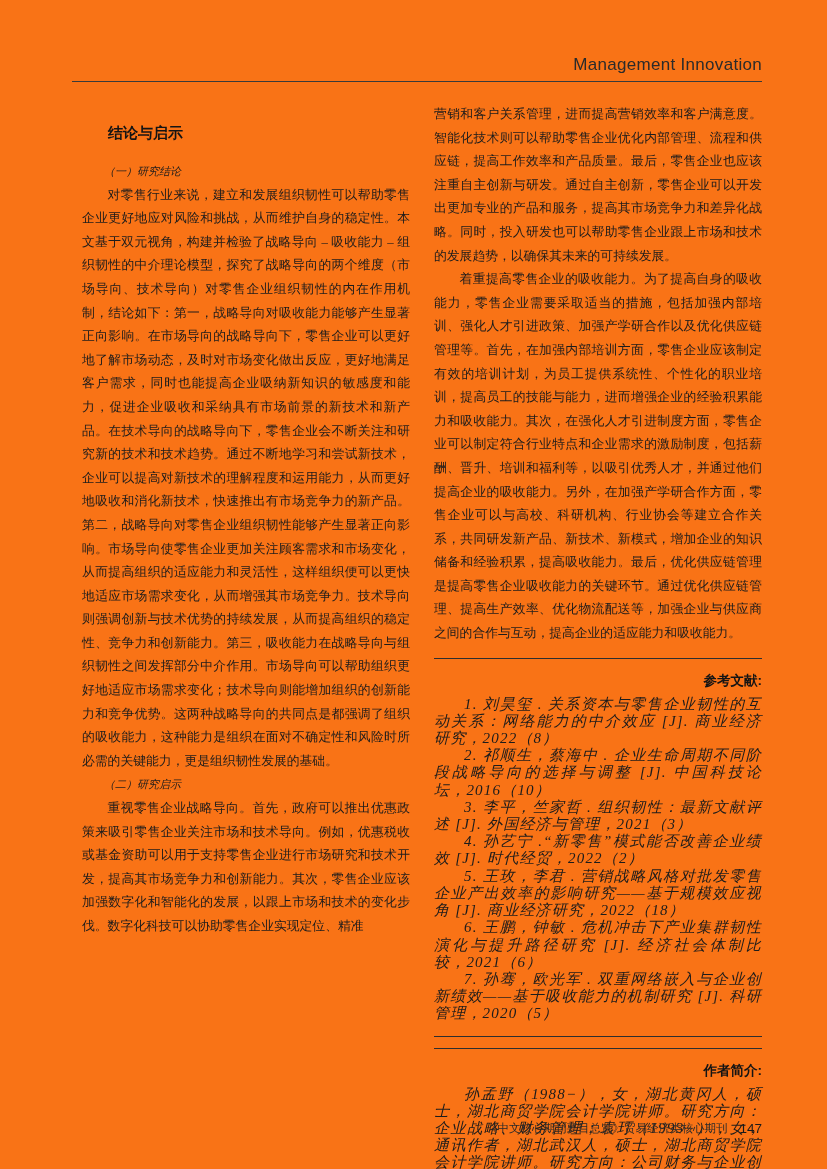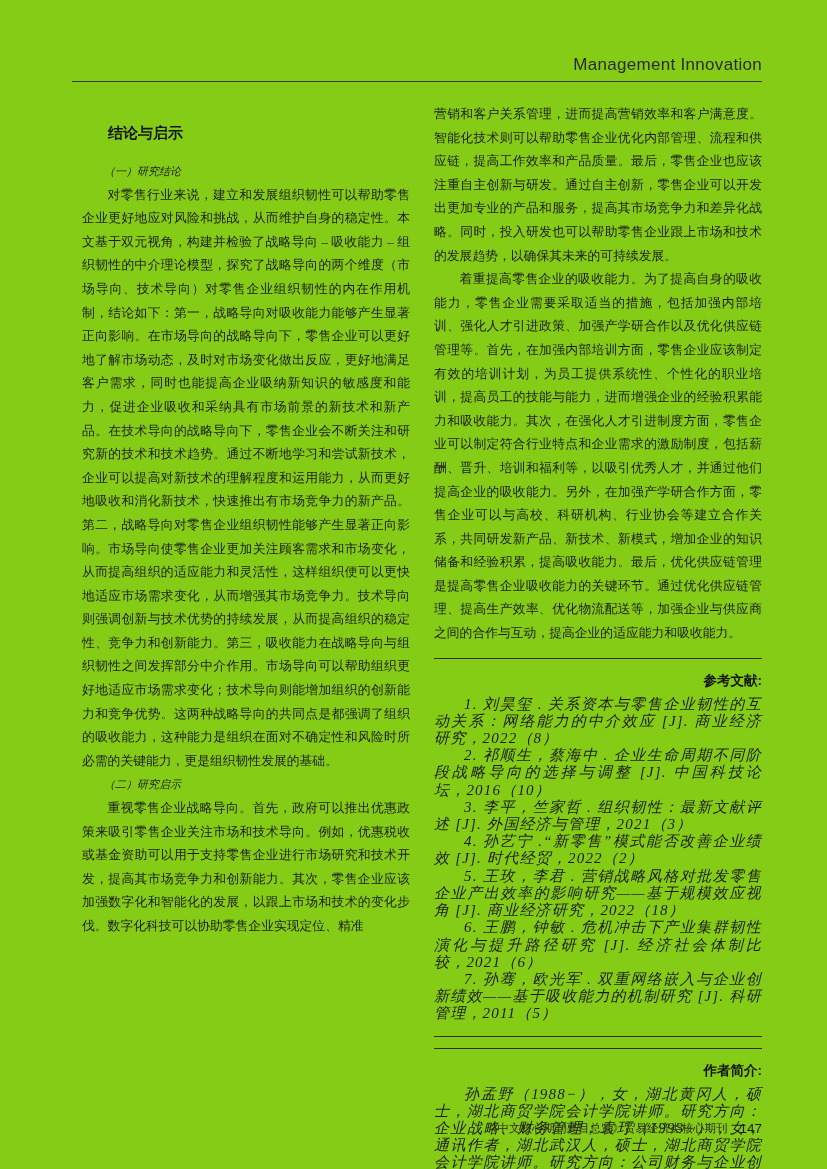--- a/index.html
+++ b/index.html
@@ -1,20 +1,20 @@
 <!DOCTYPE html>
 <html lang="zh"><head>
 <meta charset="utf-8">
 <style>
   html,body{margin:0;padding:0;background:#9a9a9a;}
   .page{
     position:relative;
     width:827px;height:1169px;
     margin:0 auto;
-    background:#84cc16;
+    background:#f97316;
     overflow:hidden;
     color:#1c1c1c;
   }
   .running-head{
     position:absolute;top:55px;right:65px;
     font-family:"Liberation Sans","DejaVu Sans",sans-serif;
     font-size:17px;letter-spacing:.3px;color:#2b2b2b;
   }
   .header-rule{
     position:absolute;top:81px;left:72px;right:65px;
@@ -100,21 +100,21 @@
       <p class="body-text indent">着重提高零售企业的吸收能力。为了提高自身的吸收能力，零售企业需要采取适当的措施，包括加强内部培训、强化人才引进政策、加强产学研合作以及优化供应链管理等。首先，在加强内部培训方面，零售企业应该制定有效的培训计划，为员工提供系统性、个性化的职业培训，提高员工的技能与能力，进而增强企业的经验积累能力和吸收能力。其次，在强化人才引进制度方面，零售企业可以制定符合行业特点和企业需求的激励制度，包括薪酬、晋升、培训和福利等，以吸引优秀人才，并通过他们提高企业的吸收能力。另外，在加强产学研合作方面，零售企业可以与高校、科研机构、行业协会等建立合作关系，共同研发新产品、新技术、新模式，增加企业的知识储备和经验积累，提高吸收能力。最后，优化供应链管理是提高零售企业吸收能力的关键环节。通过优化供应链管理、提高生产效率、优化物流配送等，加强企业与供应商之间的合作与互动，提高企业的适应能力和吸收能力。</p>
 
       <div class="rule"></div>
       <h4 class="block-heading">参考文献:</h4>
       <p class="ref">1. 刘昊玺 . 关系资本与零售企业韧性的互动关系：网络能力的中介效应 [J]. 商业经济研究，2022（8）</p>
       <p class="ref">2. 祁顺生，蔡海中 . 企业生命周期不同阶段战略导向的选择与调整 [J]. 中国科技论坛，2016（10）</p>
       <p class="ref">3. 李平，竺家哲 . 组织韧性：最新文献评述 [J]. 外国经济与管理，2021（3）</p>
       <p class="ref">4. 孙艺宁 .“新零售”模式能否改善企业绩效 [J]. 时代经贸，2022（2）</p>
       <p class="ref">5. 王玫，李君 . 营销战略风格对批发零售企业产出效率的影响研究——基于规模效应视角 [J]. 商业经济研究，2022（18）</p>
       <p class="ref">6. 王鹏，钟敏 . 危机冲击下产业集群韧性演化与提升路径研究 [J]. 经济社会体制比较，2021（6）</p>
-      <p class="ref">7. 孙骞，欧光军 . 双重网络嵌入与企业创新绩效——基于吸收能力的机制研究 [J]. 科研管理，2011（5）</p>
+      <p class="ref">7. 孙骞，欧光军 . 双重网络嵌入与企业创新绩效——基于吸收能力的机制研究 [J]. 科研管理，2020（5）</p>
 
       <div class="double-rule"></div>
       <h4 class="block-heading">作者简介:</h4>
       <p class="ref">孙孟野（1988−），女，湖北黄冈人，硕士，湖北商贸学院会计学院讲师。研究方向：企业战略、财务管理；袁玎（1993−），女，通讯作者，湖北武汉人，硕士，湖北商贸学院会计学院讲师。研究方向：公司财务与企业创新；胡凯（1975−），男，湖北天门人，博士，中南民族大学经济学院教授。研究方向：技术创新经济学。</p>
       <div class="rule bio-rule"></div>
     </section>
 
   </div>
 
   <div class="page-footer">

